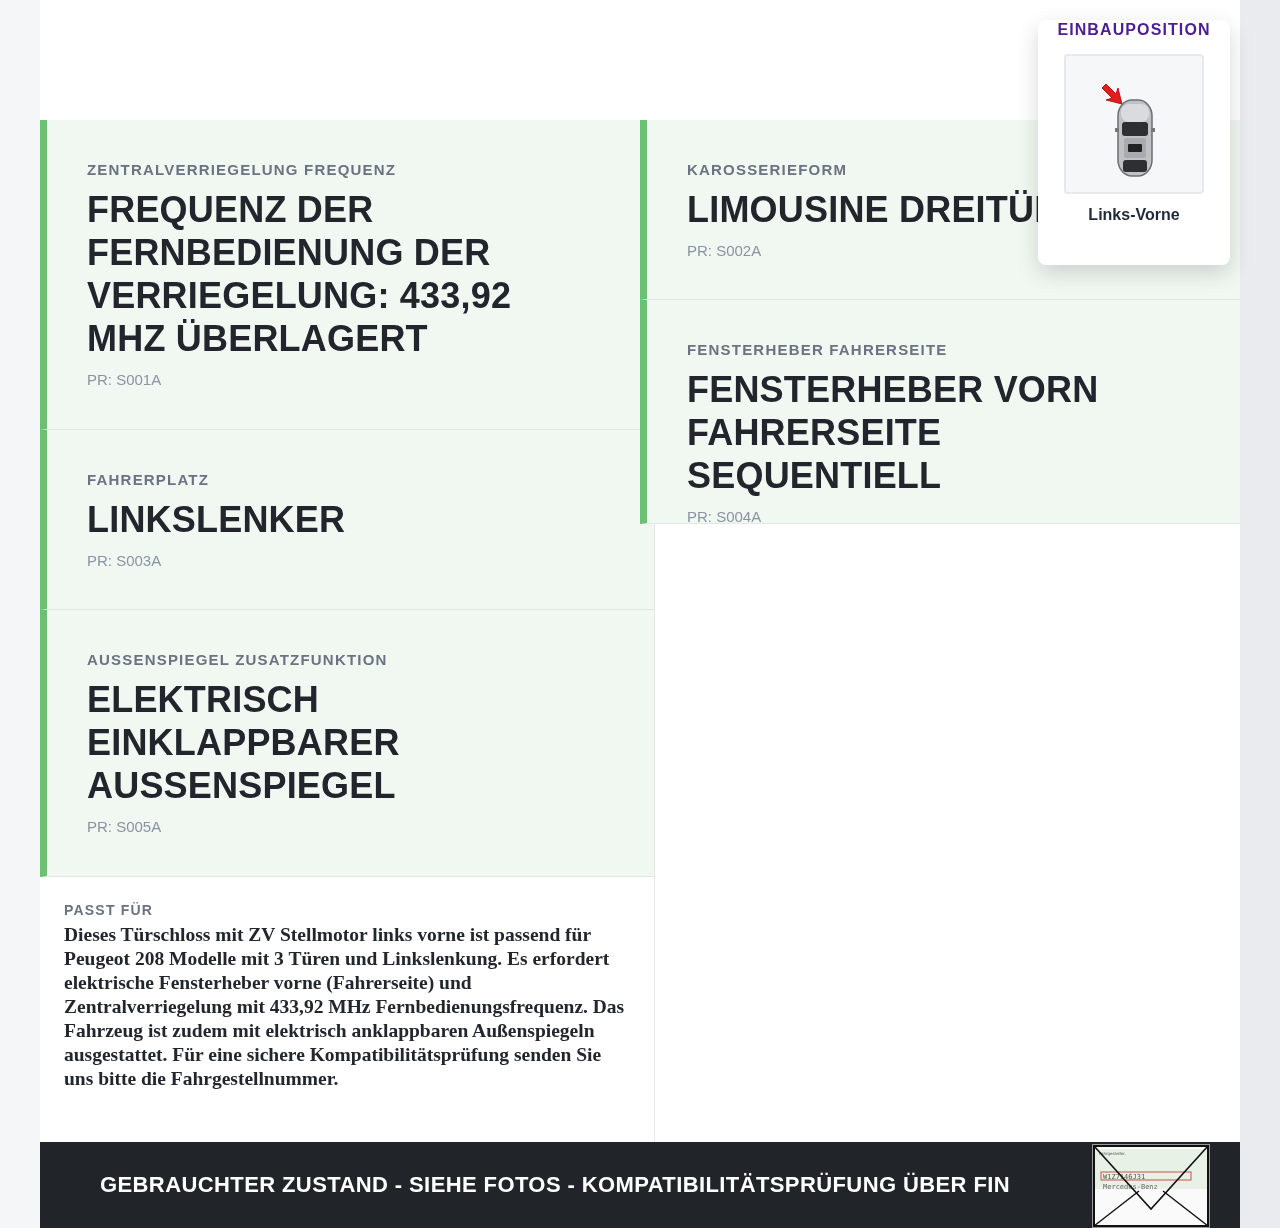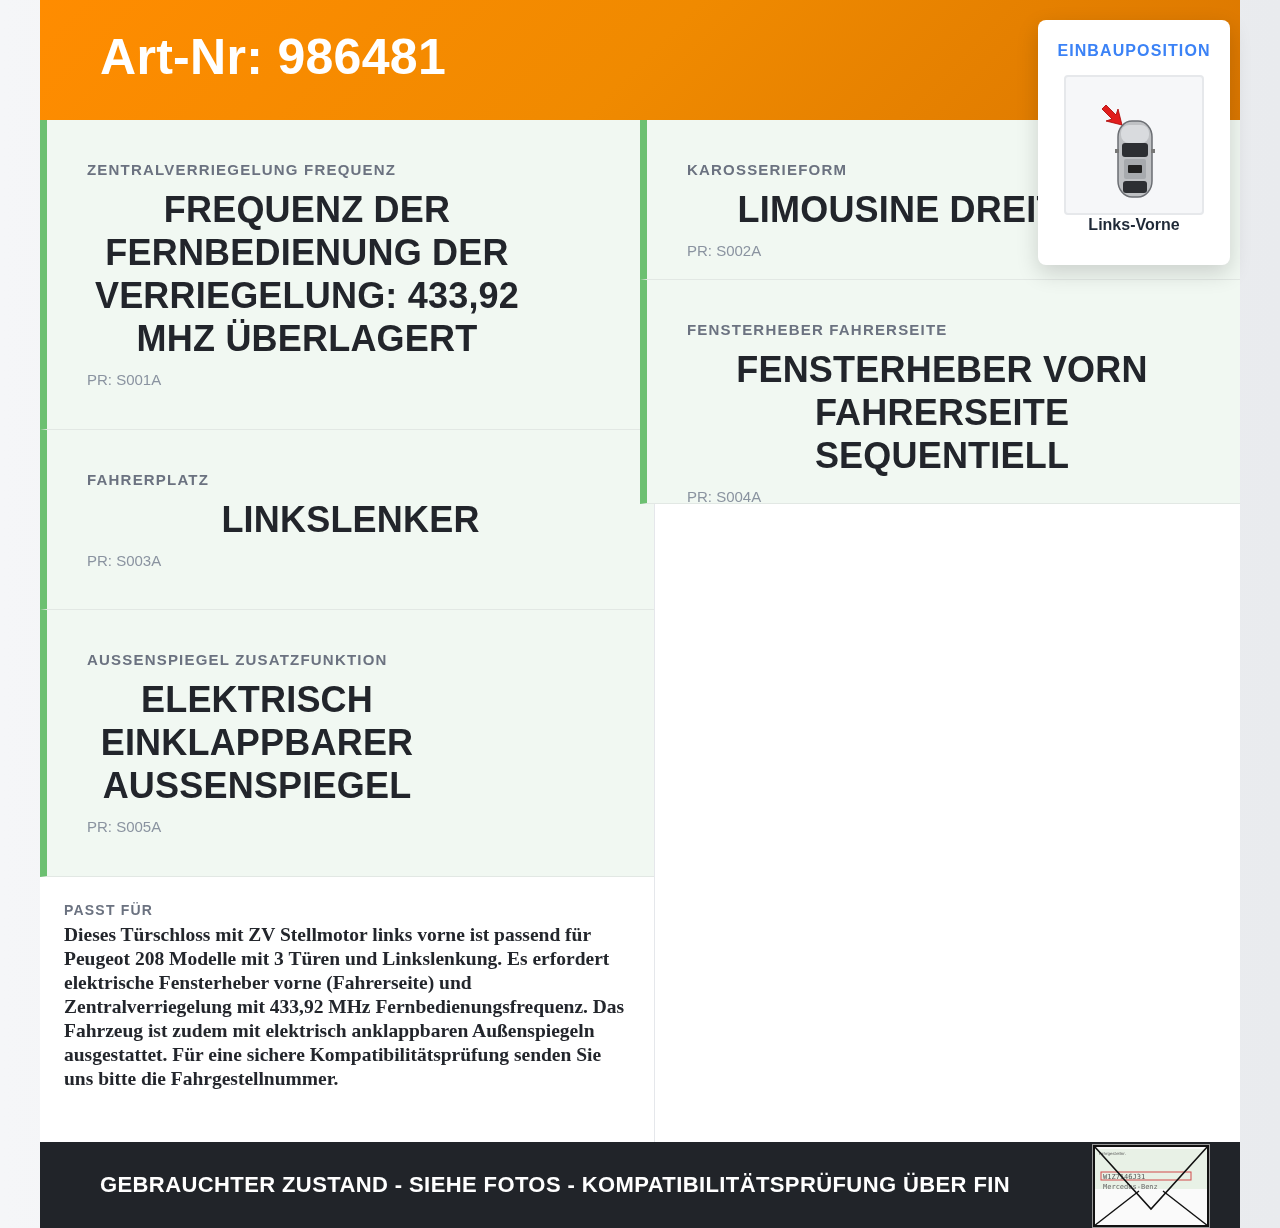--- a/index.html
+++ b/index.html
@@ -32,21 +32,21 @@
       border-bottom: 1px solid #e2e8e4;
       padding: 40px 40px 0 40px;
     }
     .spec-label {
       font-size: 15px; font-weight: 700; color: #6b7280; letter-spacing: 1.2px;
       text-transform: uppercase; line-height: 20px;
     }
     .spec-value {
       margin-top: 8px;
       font-size: 36px; font-weight: 700; color: #22252b; line-height: 43px;
-      text-transform: uppercase; letter-spacing: 0.2px; text-align: center;
+      text-transform: uppercase; letter-spacing: 0.2px;
     }
     .spec-code {
       margin-top: 10px; font-size: 15px; color: #8a93a0; line-height: 20px;
     }
     .zustand {
       background: #fff1df; border-left: 7px solid #ff9500;
       padding: 24px 24px 0 23px; height: 98px;
     }
     .zustand-label {
       font-size: 14px; font-weight: 700; color: #f08a12; letter-spacing: 1.2px; line-height: 18px;
@@ -75,39 +75,36 @@
       position: absolute; left: 1052px; top: 2px; width: 118px; height: 84px;
       background: #ffffff; border: 1px solid #999;
     }
     .einbau {
       position: absolute; left: 998px; top: 20px; width: 192px; height: 245px;
       background: #ffffff; border-radius: 8px;
       box-shadow: 0 8px 22px rgba(0,0,0,0.16);
       text-align: center;
     }
     .einbau-title {
-      margin-top: 21px; font-size: 16px; font-weight: 700; color: #3b82f6; letter-spacing: 1.1px; line-height: 20px;
+      font-size: 16px; font-weight: 700; color: #4c1d95; letter-spacing: 1.1px; line-height: 20px;
     }
     .einbau-img {
       margin: 14px auto 0; width: 140px; height: 140px;
       background: #f6f7f9; border: 2px solid #e6e8eb; border-radius: 4px;
       position: relative;
     }
     .einbau-caption {
-      font-size: 16px; font-weight: 700; color: #1f2937; line-height: 20px;
+      margin-top: 11px; font-size: 16px; font-weight: 700; color: #1f2937; line-height: 20px;
     }
   </style>
 </head>
 <body>
 
 <div class="page">
 
-  <div class="header">
-    <div class="header-title">Art-Nr: 986481</div>
-  </div>
 
   <div class="grid">
     <div class="col-left">
       <div class="spec" style="height:310px;">
         <div class="spec-label">ZENTRALVERRIEGELUNG FREQUENZ</div>
         <div class="spec-value" style="width:440px;">FREQUENZ DER FERNBEDIENUNG DER VERRIEGELUNG: 433,92 MHZ ÜBERLAGERT</div>
         <div class="spec-code">PR: S001A</div>
       </div>
       <div class="spec" style="height:180px;">
         <div class="spec-label">FAHRERPLATZ</div>
@@ -119,21 +116,21 @@
         <div class="spec-value" style="width:340px;">ELEKTRISCH EINKLAPPBARER AUSSENSPIEGEL</div>
         <div class="spec-code">PR: S005A</div>
       </div>
       <div class="fits">
         <div class="fits-label">PASST FÜR</div>
         <div class="fits-text">Dieses Türschloss mit ZV Stellmotor links vorne ist passend für Peugeot 208 Modelle mit 3 Türen und Linkslenkung. Es erfordert elektrische Fensterheber vorne (Fahrerseite) und Zentralverriegelung mit 433,92 MHz Fernbedienungsfrequenz. Das Fahrzeug ist zudem mit elektrisch anklappbaren Außenspiegeln ausgestattet. Für eine sichere Kompatibilitätsprüfung senden Sie uns bitte die Fahrgestellnummer.</div>
       </div>
     </div>
 
     <div class="col-right">
-      <div class="spec" style="height:160px; white-space:nowrap; overflow:hidden;">
+      <div class="spec" style="height:180px; white-space:nowrap; overflow:hidden;">
         <div class="spec-label">KAROSSERIEFORM</div>
         <div class="spec-value">LIMOUSINE DREITÜRIG</div>
         <div class="spec-code">PR: S002A</div>
       </div>
       <div class="spec" style="height:224px;">
         <div class="spec-label">FENSTERHEBER FAHRERSEITE</div>
         <div class="spec-value" style="width:510px;">FENSTERHEBER VORN FAHRERSEITE SEQUENTIELL</div>
         <div class="spec-code">PR: S004A</div>
       </div>
     </div>

